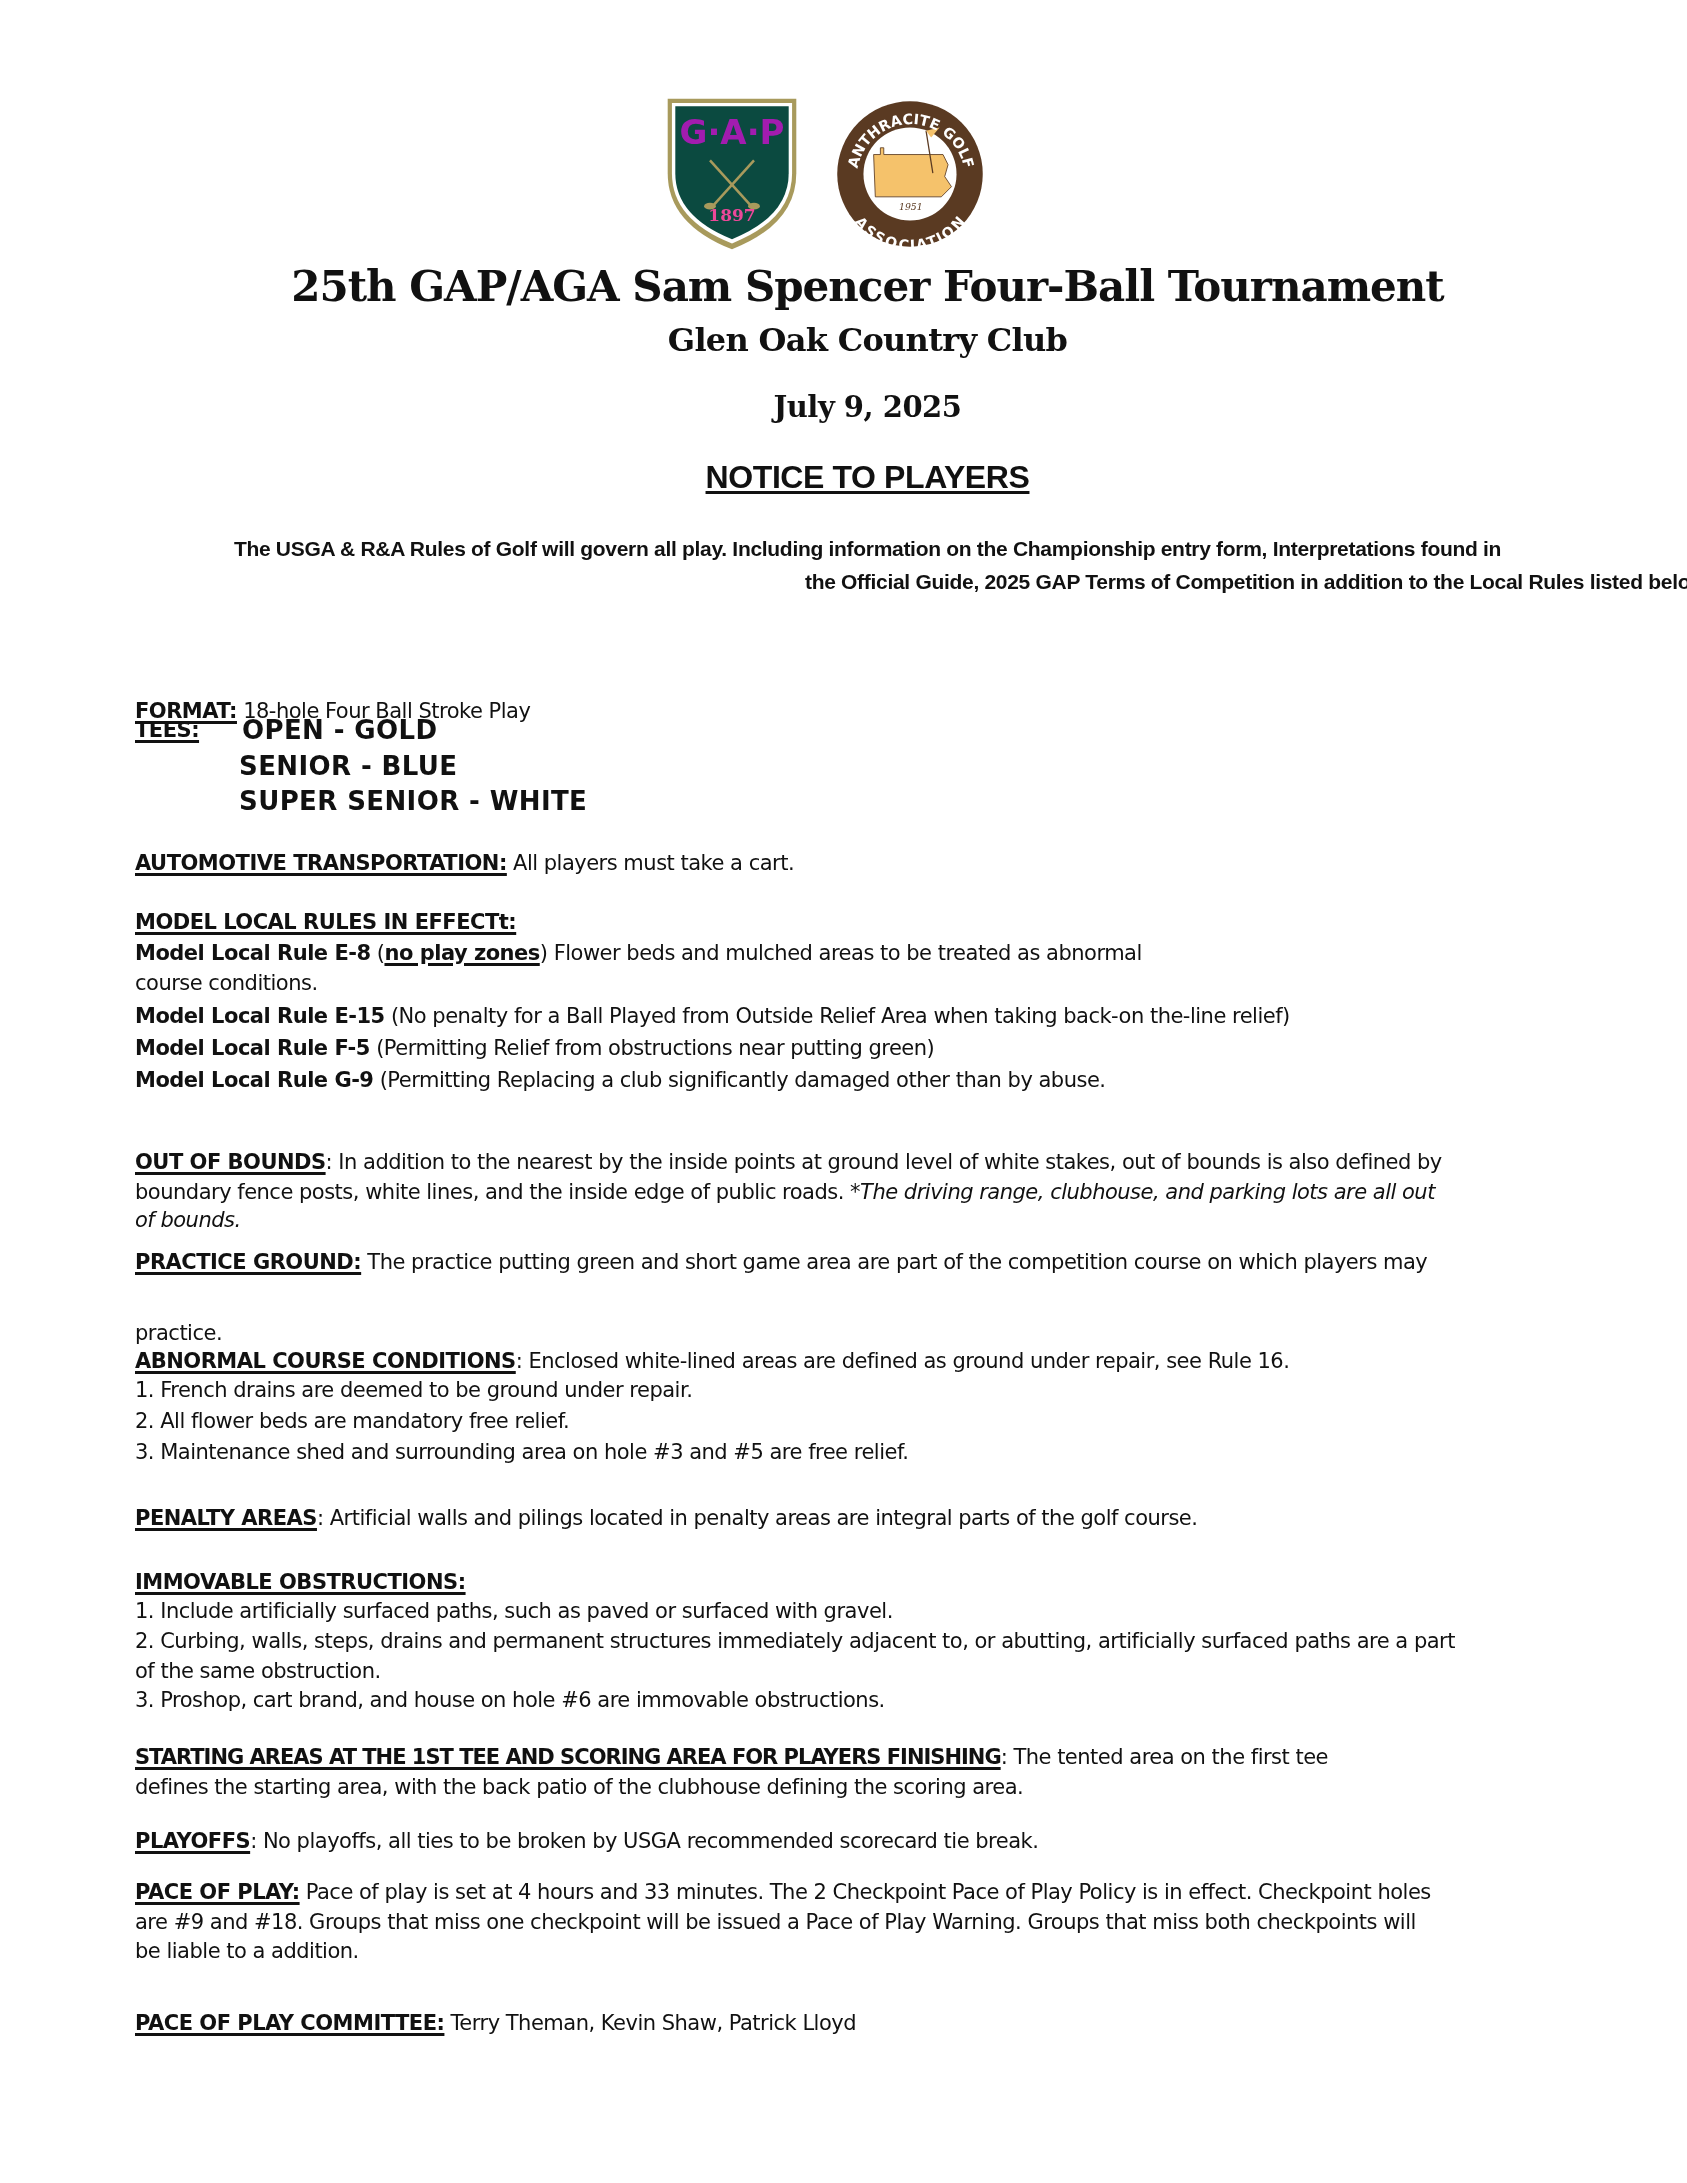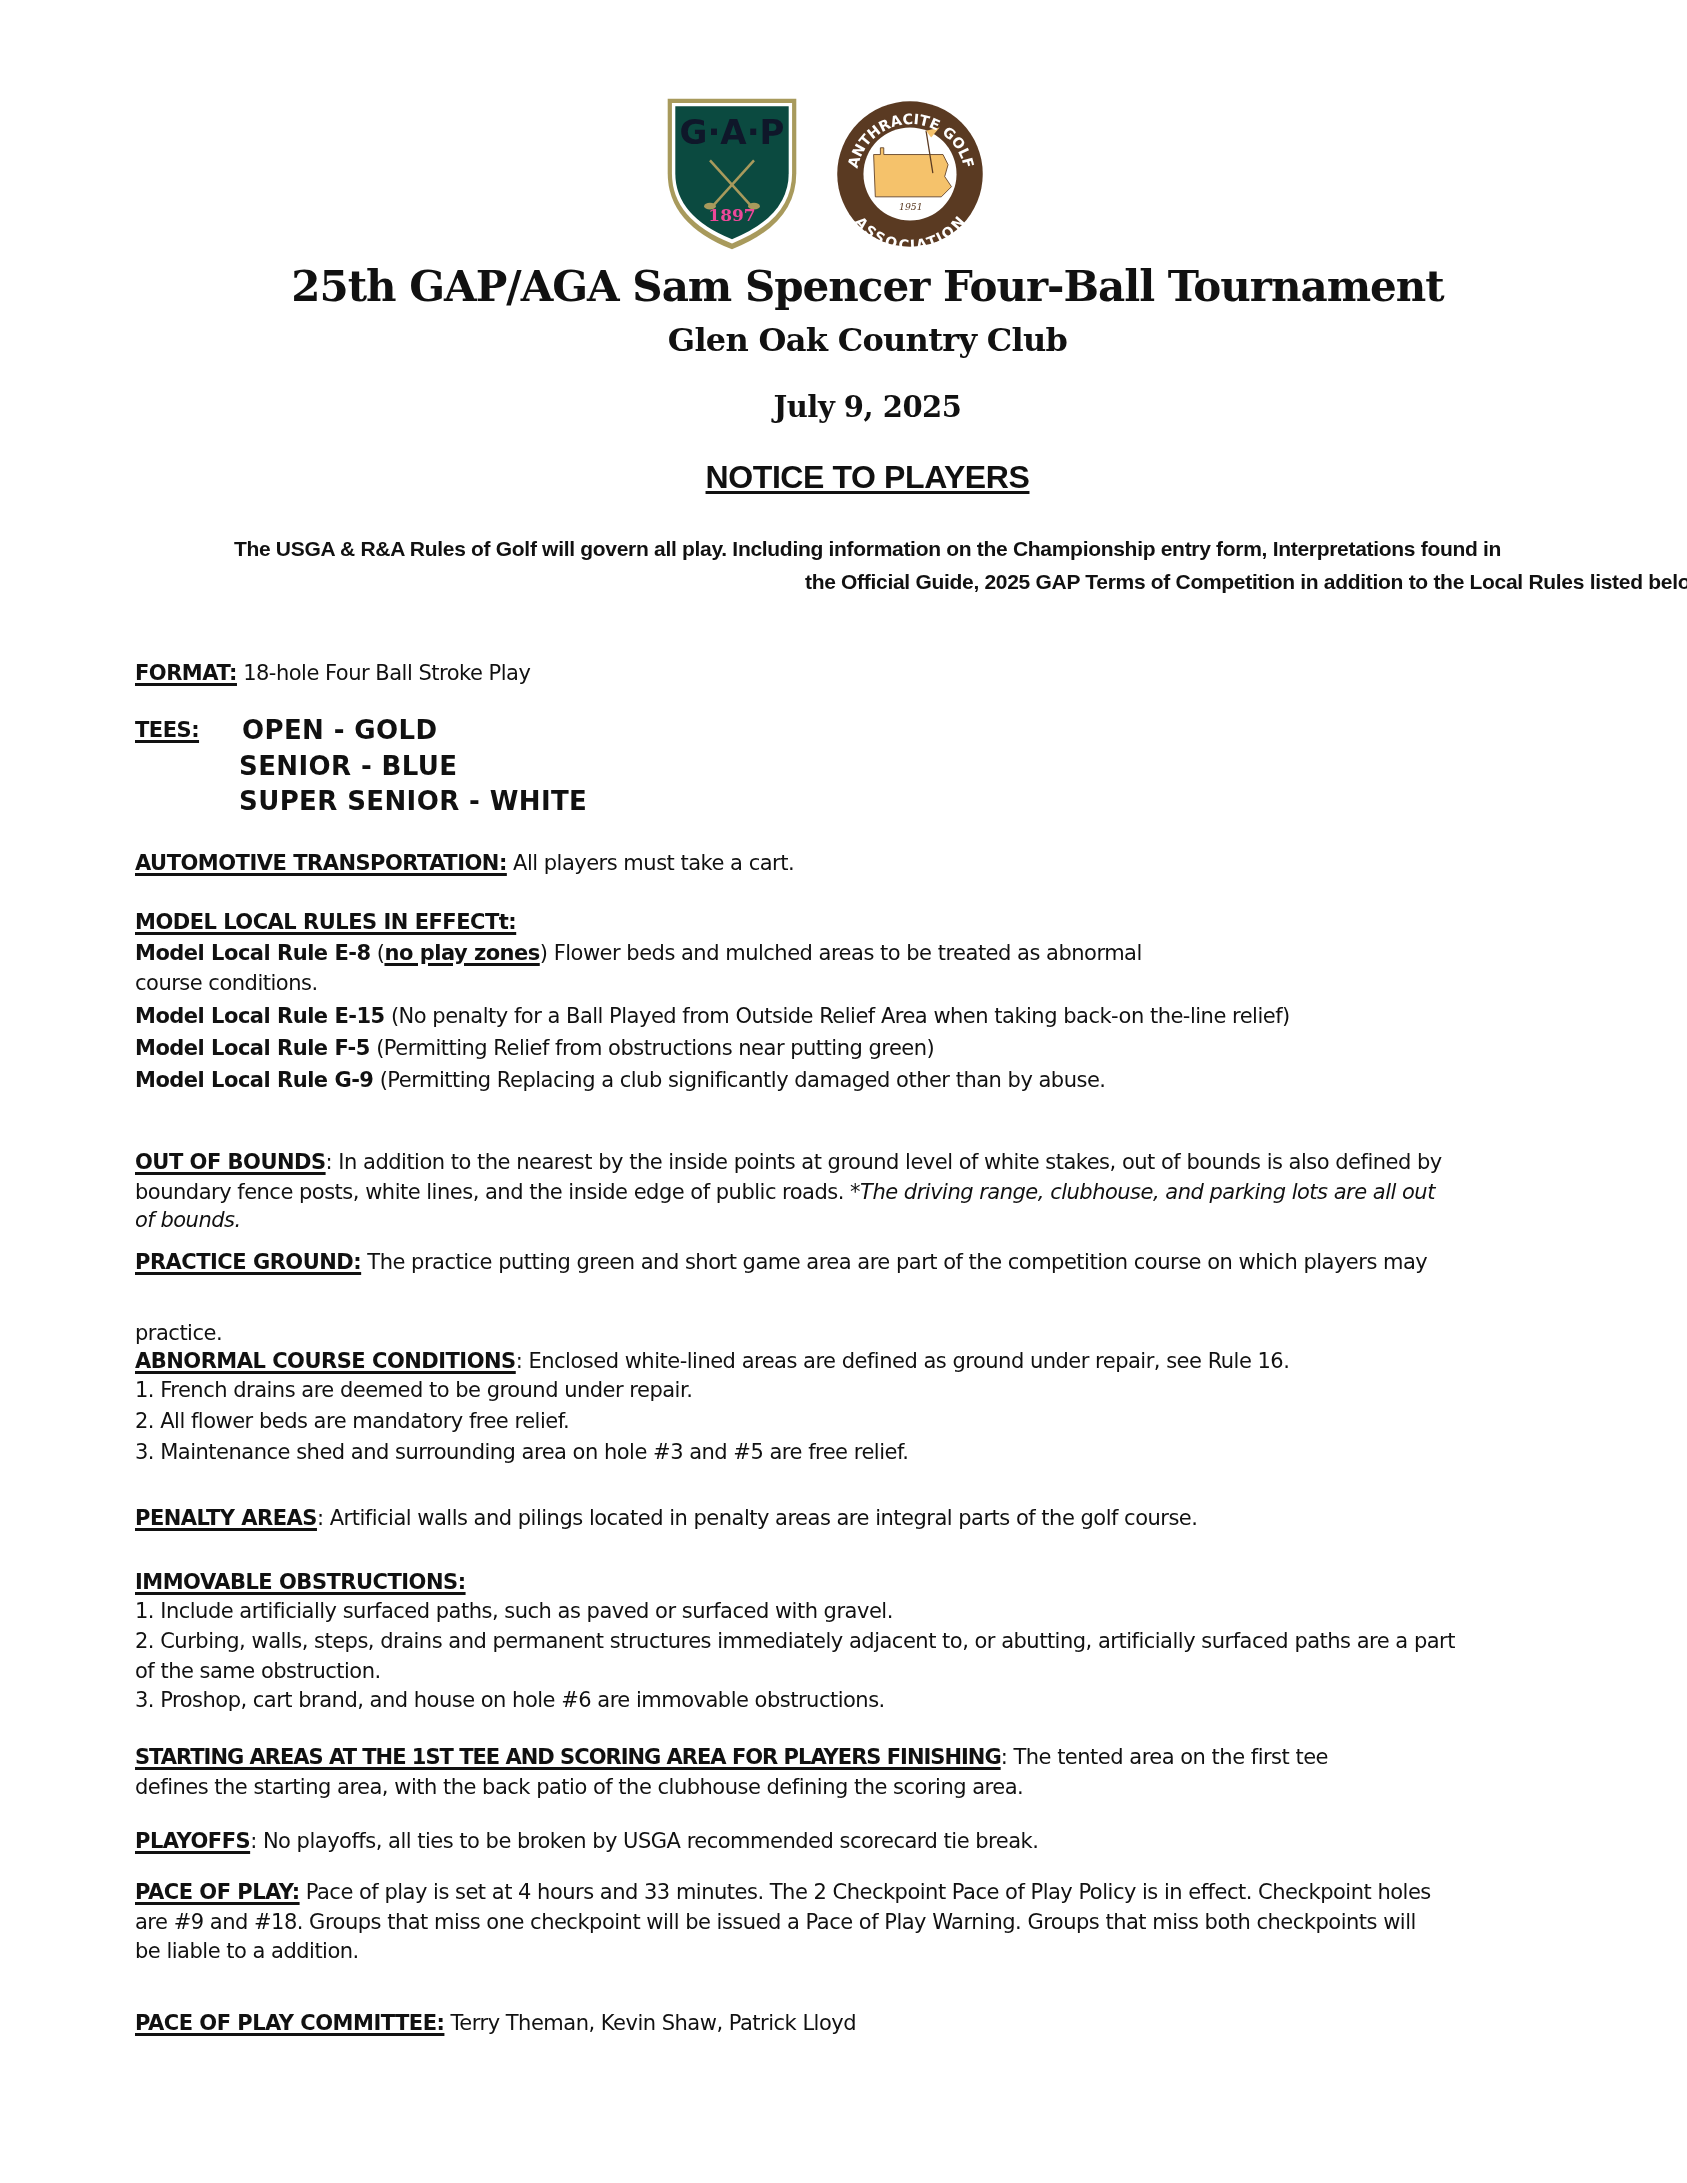--- a/index.html
+++ b/index.html
@@ -20,21 +20,21 @@
 <div class="abs" style="left:666px;top:97px;width:132px;height:154px;">
   <svg width="132" height="154" viewBox="0 0 156 182">
     <path d="M2,2 H154 V90 Q154,150 78,180 Q2,150 2,90 Z" fill="#a89a5c"></path>
     <path d="M7,7 H149 V90 Q149,145 78,173 Q7,145 7,90 Z" fill="#ffffff"></path>
     <path d="M11,11 H145 V90 Q145,141 78,168 Q11,141 11,90 Z" fill="#0b4a40"></path>
     <line x1="52" y1="75" x2="100" y2="128" stroke="#a89a5c" stroke-width="3"></line>
     <line x1="104" y1="75" x2="56" y2="128" stroke="#a89a5c" stroke-width="3"></line>
     <ellipse cx="52" cy="129" rx="7" ry="4" fill="#a89a5c"></ellipse>
     <ellipse cx="104" cy="129" rx="7" ry="4" fill="#a89a5c"></ellipse>
   </svg>
-  <div class="abs" style="left:0;top:15px;width:132px;text-align:center;font-family:'DejaVu Sans',sans-serif;font-weight:bold;font-size:34px;color:#0f172a;">G·A·P</div>
+  <div class="abs" style="left:0;top:15px;width:132px;text-align:center;font-family:'DejaVu Sans',sans-serif;font-weight:bold;font-size:34px;color:#a21caf;">G·A·P</div>
   <div class="abs" style="left:0;top:108px;width:132px;text-align:center;font-family:'DejaVu Serif',serif;font-weight:bold;font-size:17px;color:#ec4899;">1897</div>
 </div>
 
 <div class="abs" style="left:833px;top:97px;width:154px;height:154px;">
   <svg width="154" height="154" viewBox="0 0 182 182">
     <defs>
       <path id="arcTop" d="M28,96 A63,63 0 0 1 156,96"></path>
       <path id="arcBot" d="M24,100 A67,67 0 0 0 158,100"></path>
     </defs>
     <circle cx="91" cy="91" r="89" fill="#ffffff"></circle>
@@ -56,21 +56,21 @@
 <div class="abs center serif" style="top:262px;font-size:42px;letter-spacing:-1px;">25th GAP/AGA Sam Spencer Four-Ball Tournament</div>
 <div class="abs center serif" style="top:321px;font-size:32px;letter-spacing:-0.7px;">Glen Oak Country Club</div>
 <div class="abs center serif" style="top:390px;font-size:29px;letter-spacing:-0.5px;">July 9, 2025</div>
 <div class="abs center hsans" style="top:459px;font-size:32px;">
   <span class="ul" style="letter-spacing:-0.4px;">NOTICE TO PLAYERS</span>
 </div>
 
 <div class="abs center hsans" style="top:537px;font-size:21px;letter-spacing:-0.3px;">The USGA &amp; R&amp;A Rules of Golf will govern all play. Including information on the Championship entry form, Interpretations found in</div>
 <div class="abs center hsans" style="top:570px;font-size:21px;letter-spacing:-0.3px;text-align:right;">the Official Guide, 2025 GAP Terms of Competition in addition to the Local Rules listed below.</div>
 
-<div class="abs body" style="top:658px;">
+<div class="abs body" style="top:696px;">
   <span class="bb ul">FORMAT:</span><span> 18-hole Four Ball Stroke Play</span>
 </div>
 
 <div class="abs body" style="top:715px;">
   <span class="bb ul">TEES:</span>
 </div>
 <div class="abs tee" style="left:242px;top:715px;">OPEN - GOLD</div>
 <div class="abs tee" style="left:239px;top:751px;">SENIOR - BLUE</div>
 <div class="abs tee" style="left:239px;top:786px;">SUPER SENIOR - WHITE</div>
 

